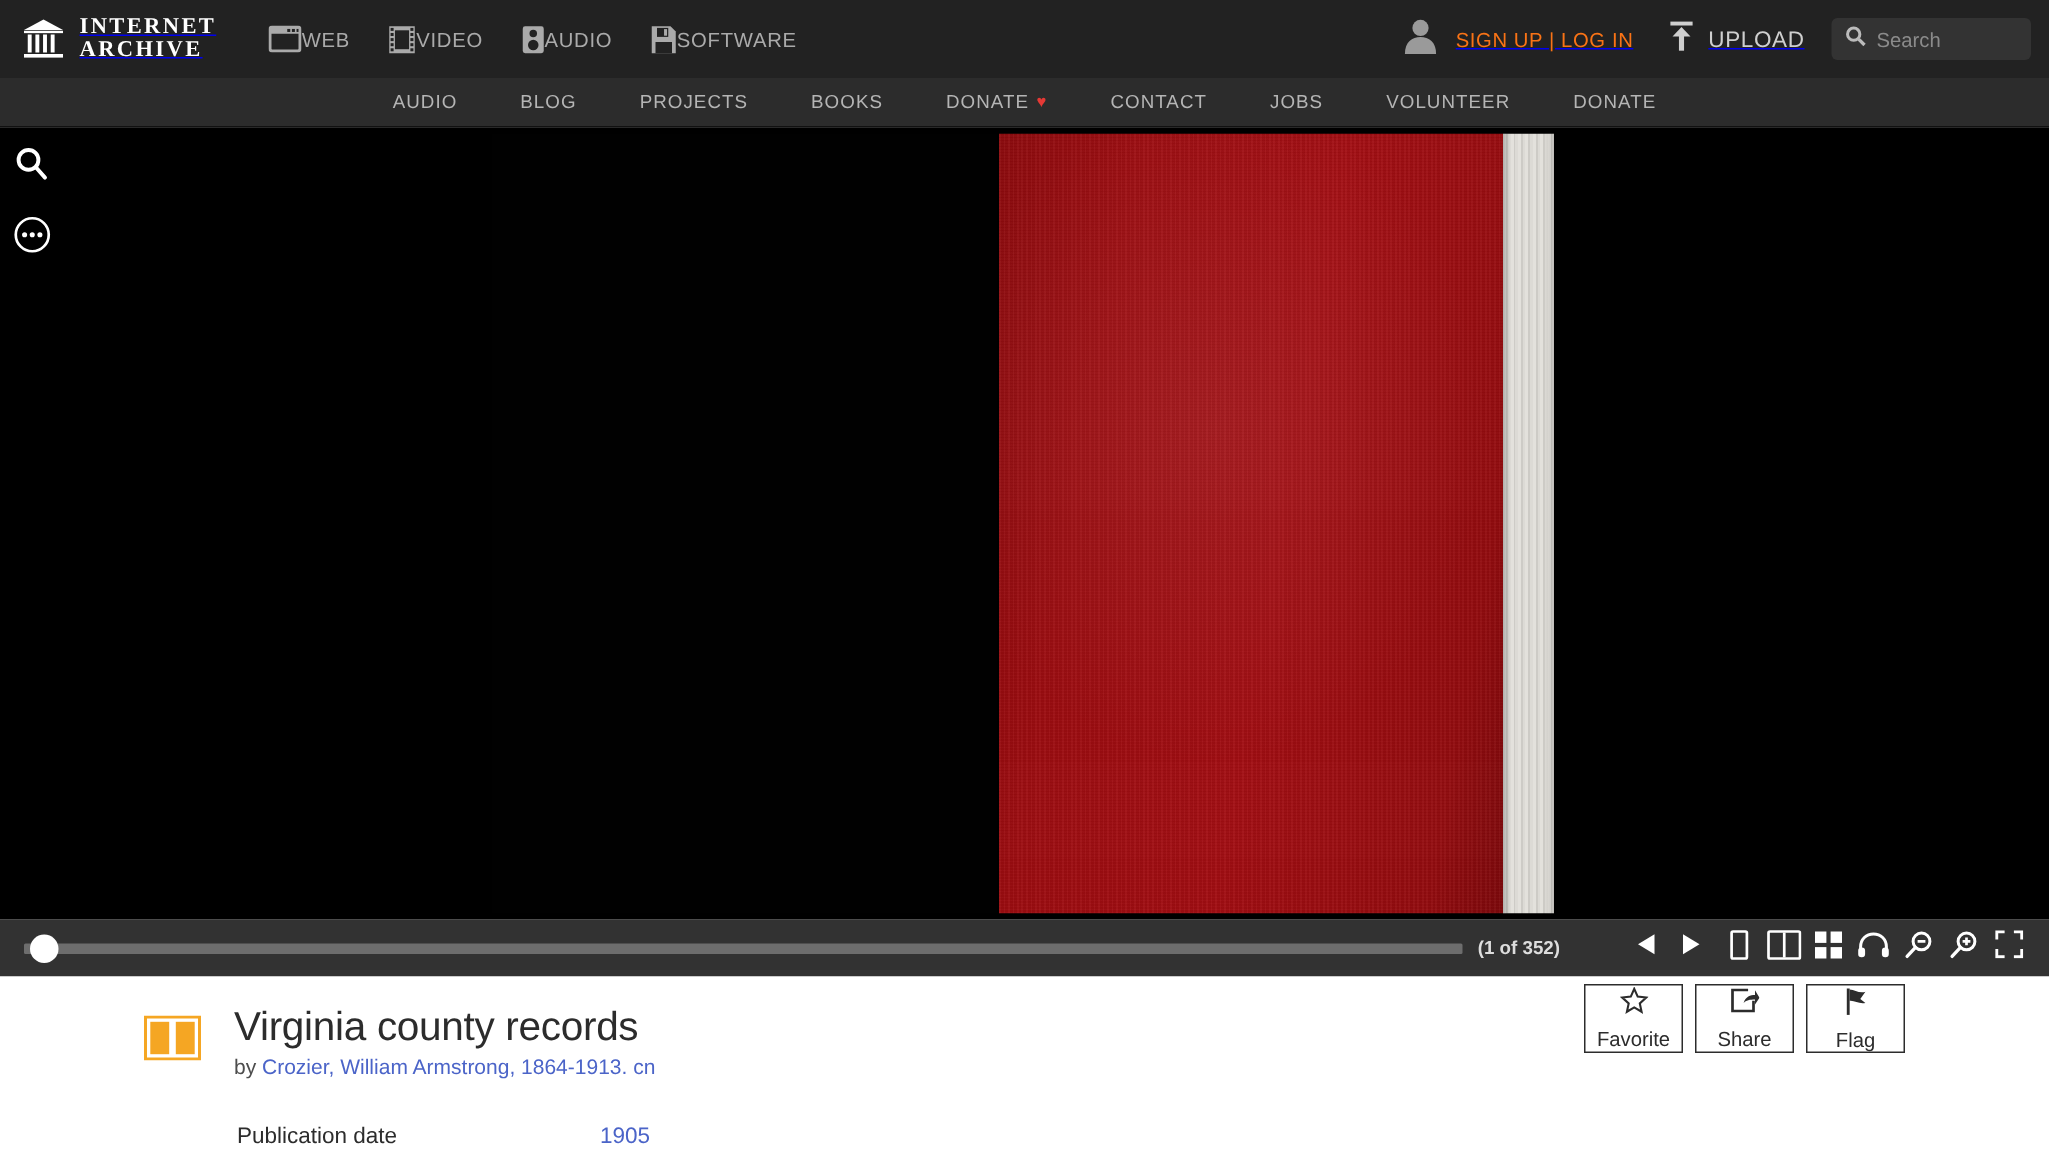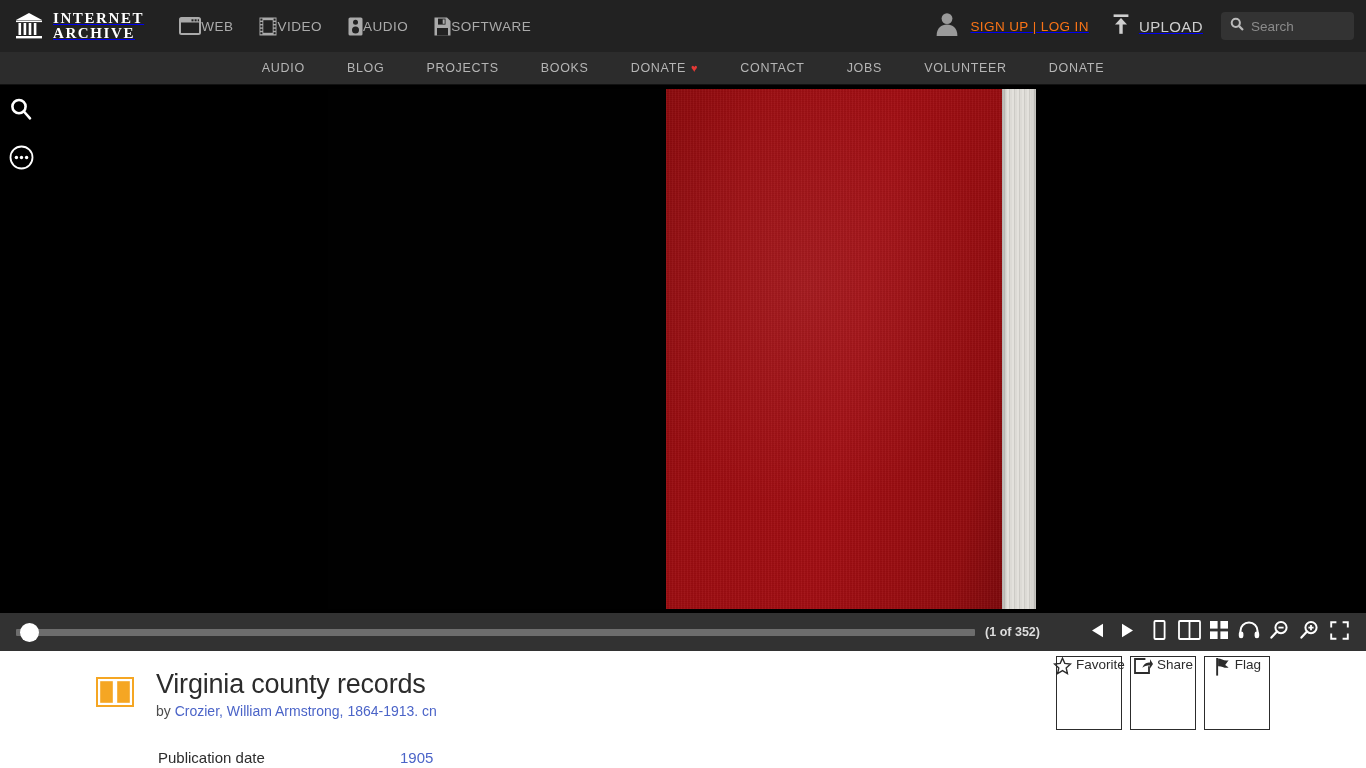--- a/index.html
+++ b/index.html
@@ -264,26 +264,26 @@
     color: #4b64c8;
     text-decoration: none;
   }
   .actions {
     position: absolute;
     right: 96px; top: 5px;
     display: flex;
     gap: 8px;
   }
   .act-btn {
-    width: 66px; height: 74px;
+    width: 66px; height: 46px;
     border: 1px solid #2c2c2c;
     background: #ffffff;
     display: flex;
-    flex-direction: row;
-    align-items: flex-start;
+    flex-direction: column;
+    align-items: center;
     justify-content: center;
     gap: 4px;
     cursor: pointer;
   }
   .act-btn .alabel {
     font-size: 13.5px;
     color: #2c2c2c;
   }
   .meta-rows {
     margin-top: 28px;

